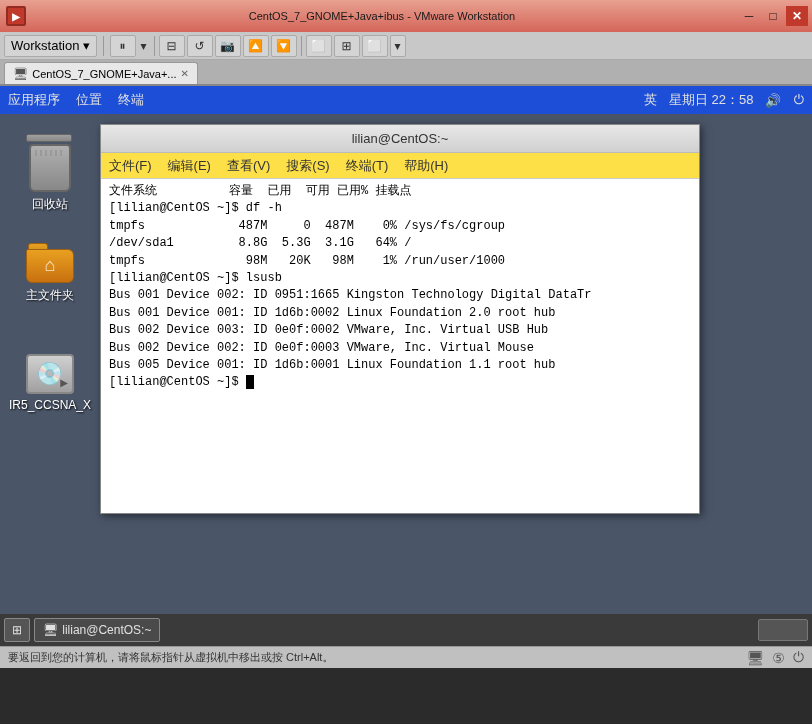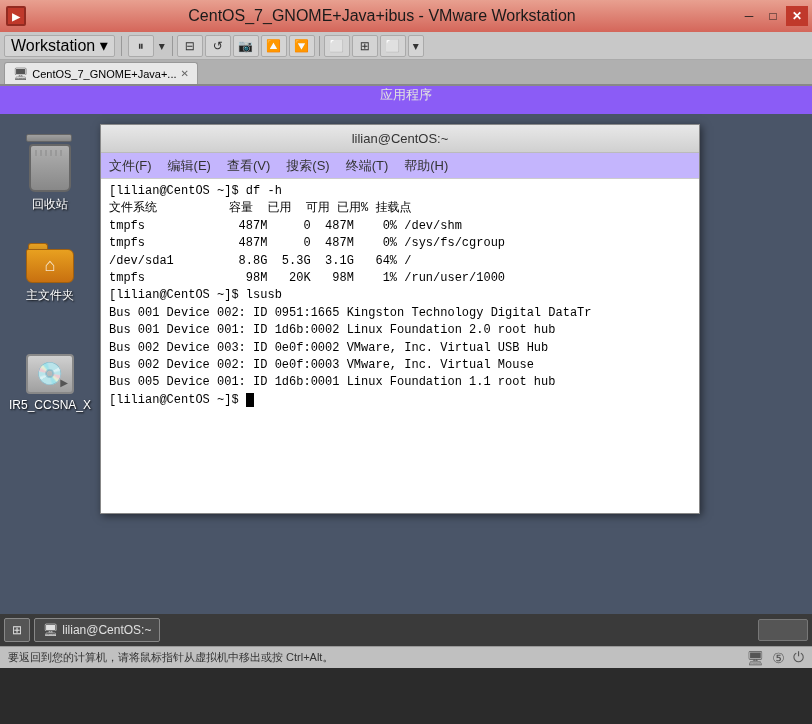--- a/index.html
+++ b/index.html
@@ -18,21 +18,21 @@
       margin-left: 6px;
       background: #c0392b;
       border: 2px solid #922b21;
       border-radius: 2px;
       display: flex; align-items: center; justify-content: center;
       color: white; font-size: 10px; font-weight: bold;
     }
     .title-bar-text {
       flex: 1;
       text-align: center;
-      font-size: 16px;
+      font-size: 11px;
       color: #1a1a1a;
       font-weight: 500;
     }
     .title-bar-controls {
       display: flex;
       align-items: center;
       margin-right: 4px;
       gap: 2px;
     }
     .tb-btn {
@@ -65,21 +65,21 @@
       cursor: pointer;
       font-size: 12px;
       color: #333;
     }
     .toolbar-dropdown {
       display: flex; align-items: center;
       background: #d4d4d4;
       border: 1px solid #aaa;
       border-radius: 2px;
       padding: 2px 6px;
-      font-size: 16px;
+      font-size: 13px;
       cursor: pointer;
       height: 22px;
     }
 
     
     .tab-bar {
       height: 26px;
       background: #b0b0b0;
       display: flex;
       align-items: flex-end;
@@ -108,26 +108,25 @@
     
     .vm-area {
       background: #3c3c3c;
       display: flex;
       flex-direction: column;
     }
 
     
     .desktop-topbar {
       height: 28px;
-      background: #8b5cf6;
+      background: #1d4ed8;
       display: flex;
       align-items: center;
       padding: 0 8px;
       gap: 16px;
-      flex-direction: column;
     }
     .desktop-topbar-item {
       font-size: 13px;
       color: #e0e0e0;
       cursor: pointer;
     }
     .desktop-topbar-right {
       margin-left: auto;
       display: flex;
       align-items: center;
@@ -257,21 +256,21 @@
       background: linear-gradient(to bottom, #e8e8e8, #d0d0d0);
       display: flex;
       align-items: center;
       justify-content: center;
       font-size: 13px;
       color: #333;
       border-bottom: 1px solid #bbb;
     }
     .terminal-menubar {
       height: 26px;
-      background: #c4b5fd;
+      background: #fde047;
       display: flex;
       align-items: center;
       padding: 0 8px;
       gap: 16px;
       border-bottom: 1px solid #ccc;
       font-size: 13px;
       color: #333;
     }
     .terminal-menubar span { cursor: pointer; }
     .terminal-content {
@@ -437,23 +436,22 @@
       <div class="terminal-title">lilian@CentOS:~</div>
       <div class="terminal-menubar">
         <span>文件(F)</span>
         <span>编辑(E)</span>
         <span>查看(V)</span>
         <span>搜索(S)</span>
         <span>终端(T)</span>
         <span>帮助(H)</span>
       </div>
       <div class="terminal-content">
+        <div class="t-line">文件系统          容量  已用  可用 已用% 挂载点</div>
         <div class="t-line">[lilian@CentOS ~]$ df -h</div>
-        <div class="t-line">文件系统          容量  已用  可用 已用% 挂载点</div>
-        <div class="t-line">tmpfs             487M     0  487M    0% /dev/shm</div>
         <div class="t-line">tmpfs             487M     0  487M    0% /sys/fs/cgroup</div>
         <div class="t-line">/dev/sda1         8.8G  5.3G  3.1G   64% /</div>
         <div class="t-line">tmpfs              98M   20K   98M    1% /run/user/1000</div>
         <div class="t-line">[lilian@CentOS ~]$ lsusb</div>
         <div class="t-line">Bus 001 Device 002: ID 0951:1665 Kingston Technology Digital DataTr</div>
         <div class="t-line">Bus 001 Device 001: ID 1d6b:0002 Linux Foundation 2.0 root hub</div>
         <div class="t-line">Bus 002 Device 003: ID 0e0f:0002 VMware, Inc. Virtual USB Hub</div>
         <div class="t-line">Bus 002 Device 002: ID 0e0f:0003 VMware, Inc. Virtual Mouse</div>
         <div class="t-line">Bus 005 Device 001: ID 1d6b:0001 Linux Foundation 1.1 root hub</div>
         <div class="t-line"><span>[lilian@CentOS ~]$ </span><span class="cursor"></span></div>

